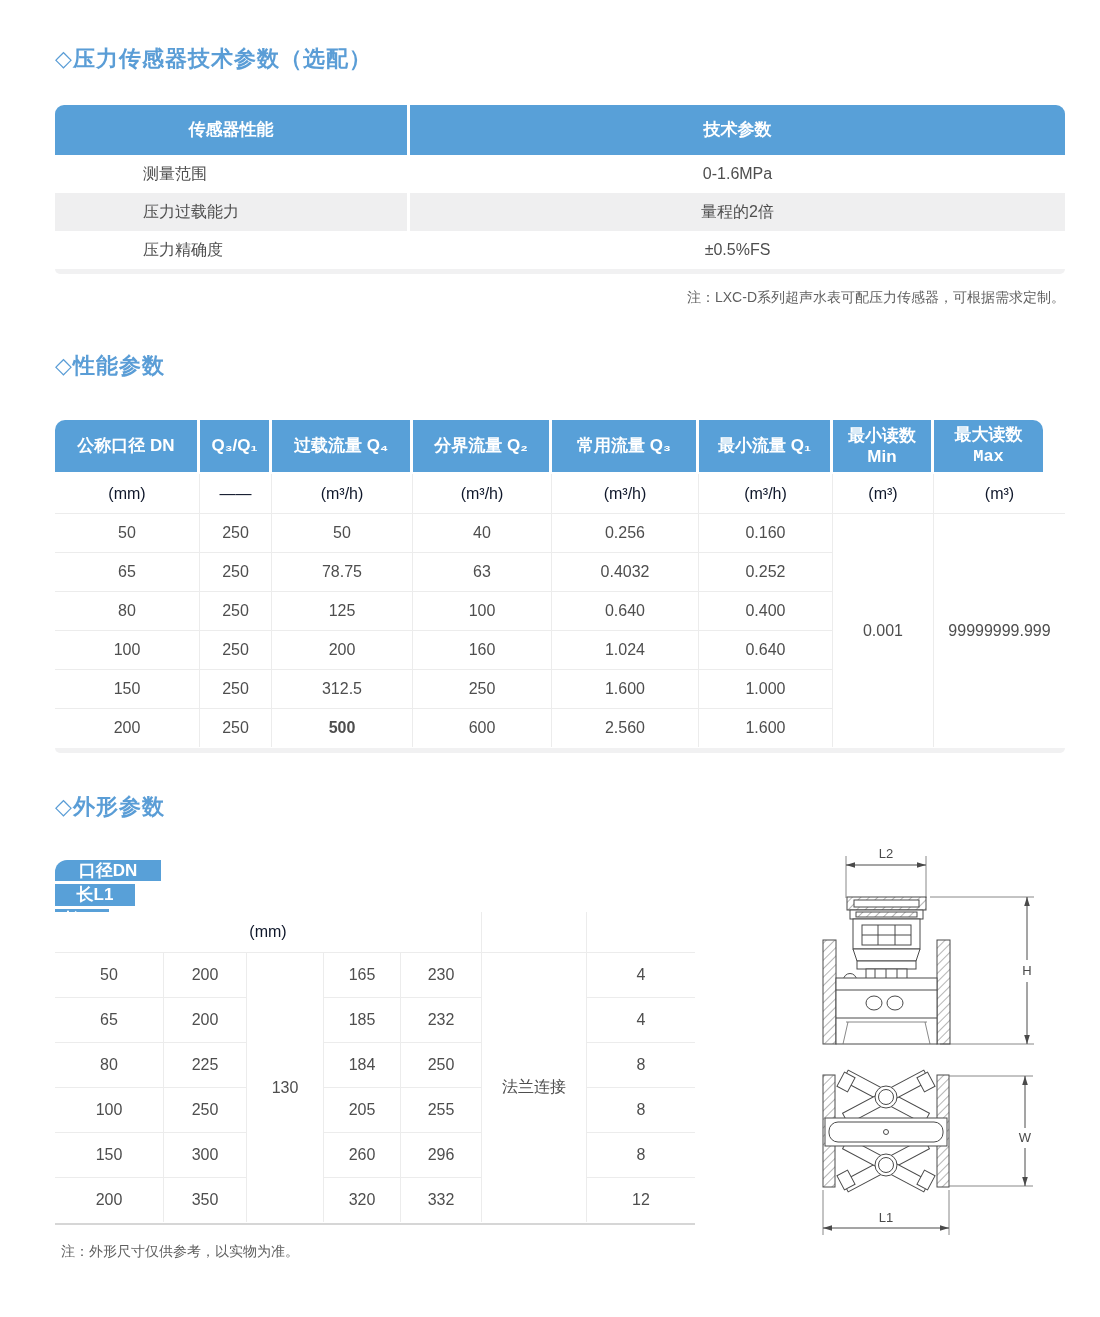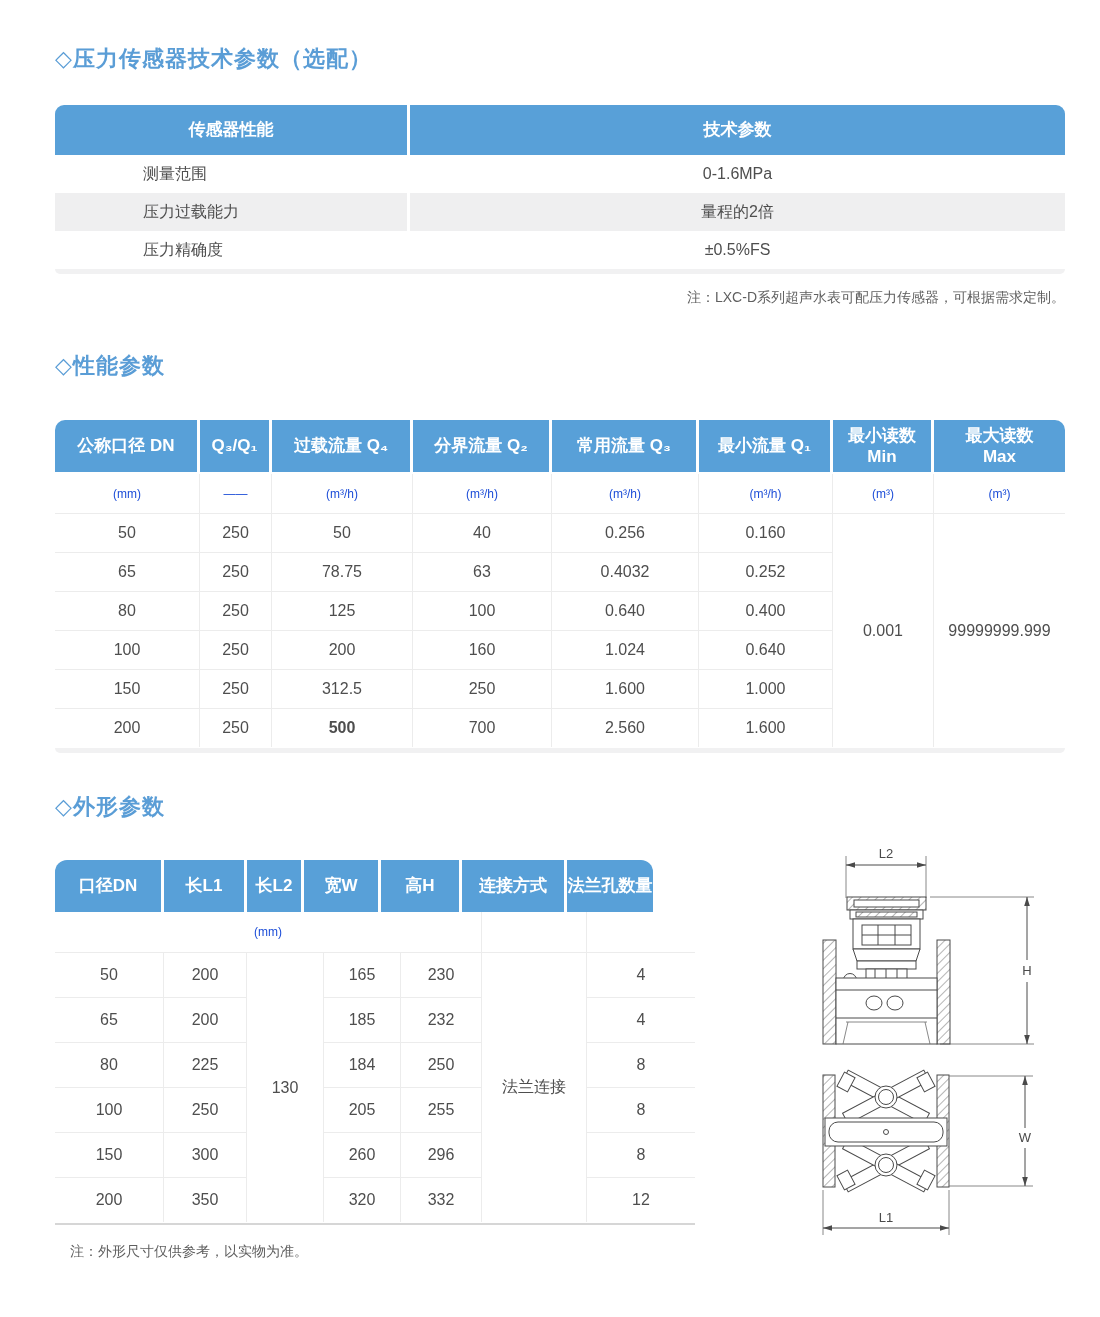--- a/index.html
+++ b/index.html
@@ -34,31 +34,31 @@
 
   
   #t2-head{left:55px;top:420px;width:1010px;height:52px;}
   #t2-head .head-cell:nth-child(1){width:142px;border-radius:10px 0 0 0;}
   #t2-head .head-cell:nth-child(2){width:69px;}
   #t2-head .head-cell:nth-child(3){width:138px;}
   #t2-head .head-cell:nth-child(4){width:136px;}
   #t2-head .head-cell:nth-child(5){width:144px;}
   #t2-head .head-cell:nth-child(6){width:131px;}
   #t2-head .head-cell:nth-child(7){width:98px;}
-  #t2-head .head-cell:nth-child(8){width:131px;border-radius:0 10px 0 0;}
+  #t2-head .head-cell:nth-child(8){width:109px;border-radius:0 10px 0 0;font-family:Liberation Mono, monospace;}
   #t2-body{
     position:absolute;left:55px;top:474px;width:1010px;
     display:grid;grid-template-columns:144px 71px 140px 138px 146px 133px 100px 131px;
     grid-template-rows:39px repeat(6,38px);gap:1px;background:#ececec;
   }
   .g-cell{background:#ffffff;display:flex;align-items:center;justify-content:center;font-size:16px;}
-  .unit-cell{font-size:12px;color:#1d4ed8;}
-
-  
-  #t3-head{left:55px;top:860px;width:640px;height:52px;}
+  .unit-cell{font-size:16px;color:#0f172a;}
+
+  
+  #t3-head{left:55px;top:860px;width:640px;height:52px;flex-direction:column;}
   #t3-head .head-cell:nth-child(1){width:106px;border-radius:12px 0 0 0;}
   #t3-head .head-cell:nth-child(2){width:80px;}
   #t3-head .head-cell:nth-child(3){width:54px;text-align:center;}
   #t3-head .head-cell:nth-child(4){width:74px;}
   #t3-head .head-cell:nth-child(5){width:78px;}
   #t3-head .head-cell:nth-child(6){width:102px;}
   #t3-head .head-cell:nth-child(7){width:86px;border-radius:0 12px 0 0;text-align:right;}
   #t3-body{
     position:absolute;left:55px;top:912px;width:640px;
     display:grid;grid-template-columns:108px 82px 76px 76px 80px 104px 108px;
@@ -152,21 +152,21 @@
       <div class="g-cell" style="grid-area: 5 / 6;">0.640</div>
       <div class="g-cell" style="grid-area: 6 / 1;">150</div>
       <div class="g-cell" style="grid-area: 6 / 2;">250</div>
       <div class="g-cell" style="grid-area: 6 / 3;">312.5</div>
       <div class="g-cell" style="grid-area: 6 / 4;">250</div>
       <div class="g-cell" style="grid-area: 6 / 5;">1.600</div>
       <div class="g-cell" style="grid-area: 6 / 6;">1.000</div>
       <div class="g-cell" style="grid-area: 7 / 1;">200</div>
       <div class="g-cell" style="grid-area: 7 / 2;">250</div>
       <div class="g-cell" style="grid-area: 7 / 3; font-weight: bold;">500</div>
-      <div class="g-cell" style="grid-area: 7 / 4;">700</div>
+      <div class="g-cell" style="grid-area: 7 / 4;">600</div>
       <div class="g-cell" style="grid-area: 7 / 5;">2.560</div>
       <div class="g-cell" style="grid-area: 7 / 6;">1.600</div>
       <div class="g-cell" style="grid-area: 2 / 7 / 8;">0.001</div>
       <div class="g-cell" style="grid-area: 2 / 8 / 8;">99999999.999</div>
     </div>
   <div class="bottom-bar" style="left:55px;top:748px;width:1010px;height:5px;"></div>
 
   <div class="sec-title" style="top:792px;">◇外形参数</div>
 
   <div id="t3-head" class="head-row">
@@ -210,21 +210,21 @@
       <div class="g-cell" style="grid-area: 7 / 1;">200</div>
       <div class="g-cell" style="grid-area: 7 / 2;">350</div>
       <div class="g-cell" style="grid-area: 7 / 4;">320</div>
       <div class="g-cell" style="grid-area: 7 / 5;">332</div>
       <div class="g-cell" style="grid-area: 7 / 7;">12</div>
       <div class="g-cell" style="grid-area: 2 / 3 / 8;">130</div>
       <div class="g-cell" style="grid-area: 2 / 6 / 8;">法兰连接</div>
     </div>
   <div id="t3-bottom"></div>
 
-  <div class="note" style="left:70px;top:1243px;font-family:Liberation Mono, monospace;">注：外形尺寸仅供参考，以实物为准。</div>
+  <div class="note" style="left:61px;top:1243px;font-family:Liberation Mono, monospace;">注：外形尺寸仅供参考，以实物为准。</div>
 
   <div class="drawing" style="left:790px;top:840px;">
     <svg width="290" height="215" viewBox="0 0 290 215">
       <defs>
         <pattern id="hatch1" patternUnits="userSpaceOnUse" width="6" height="6" patternTransform="rotate(45)">
           <line x1="0" y1="0" x2="0" y2="6" stroke="#5a5a5a" stroke-width="0.9"></line>
         </pattern>
       </defs>
 
       <path class="dthin" d="M56 16 V58 M136 16 V58"></path>

